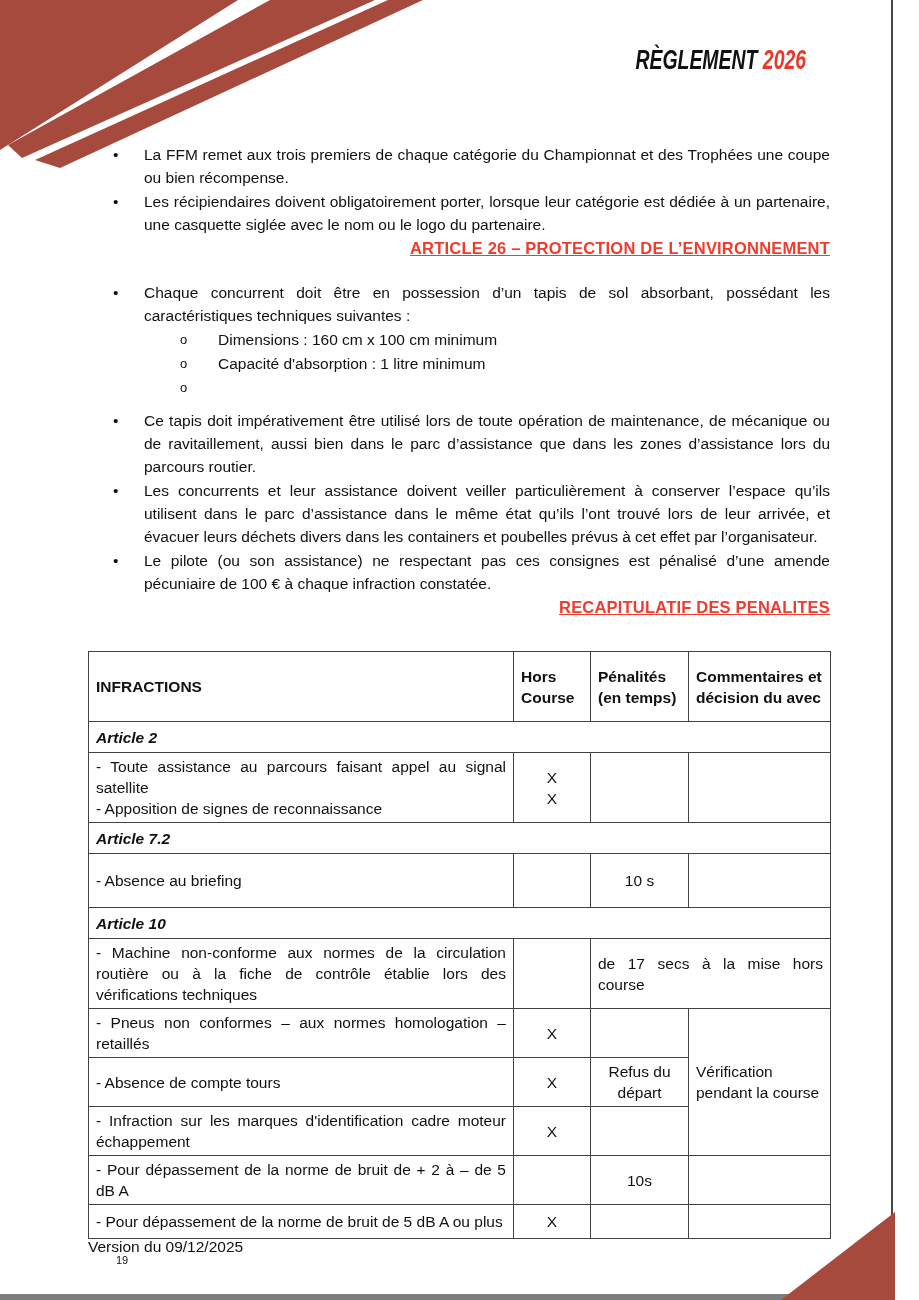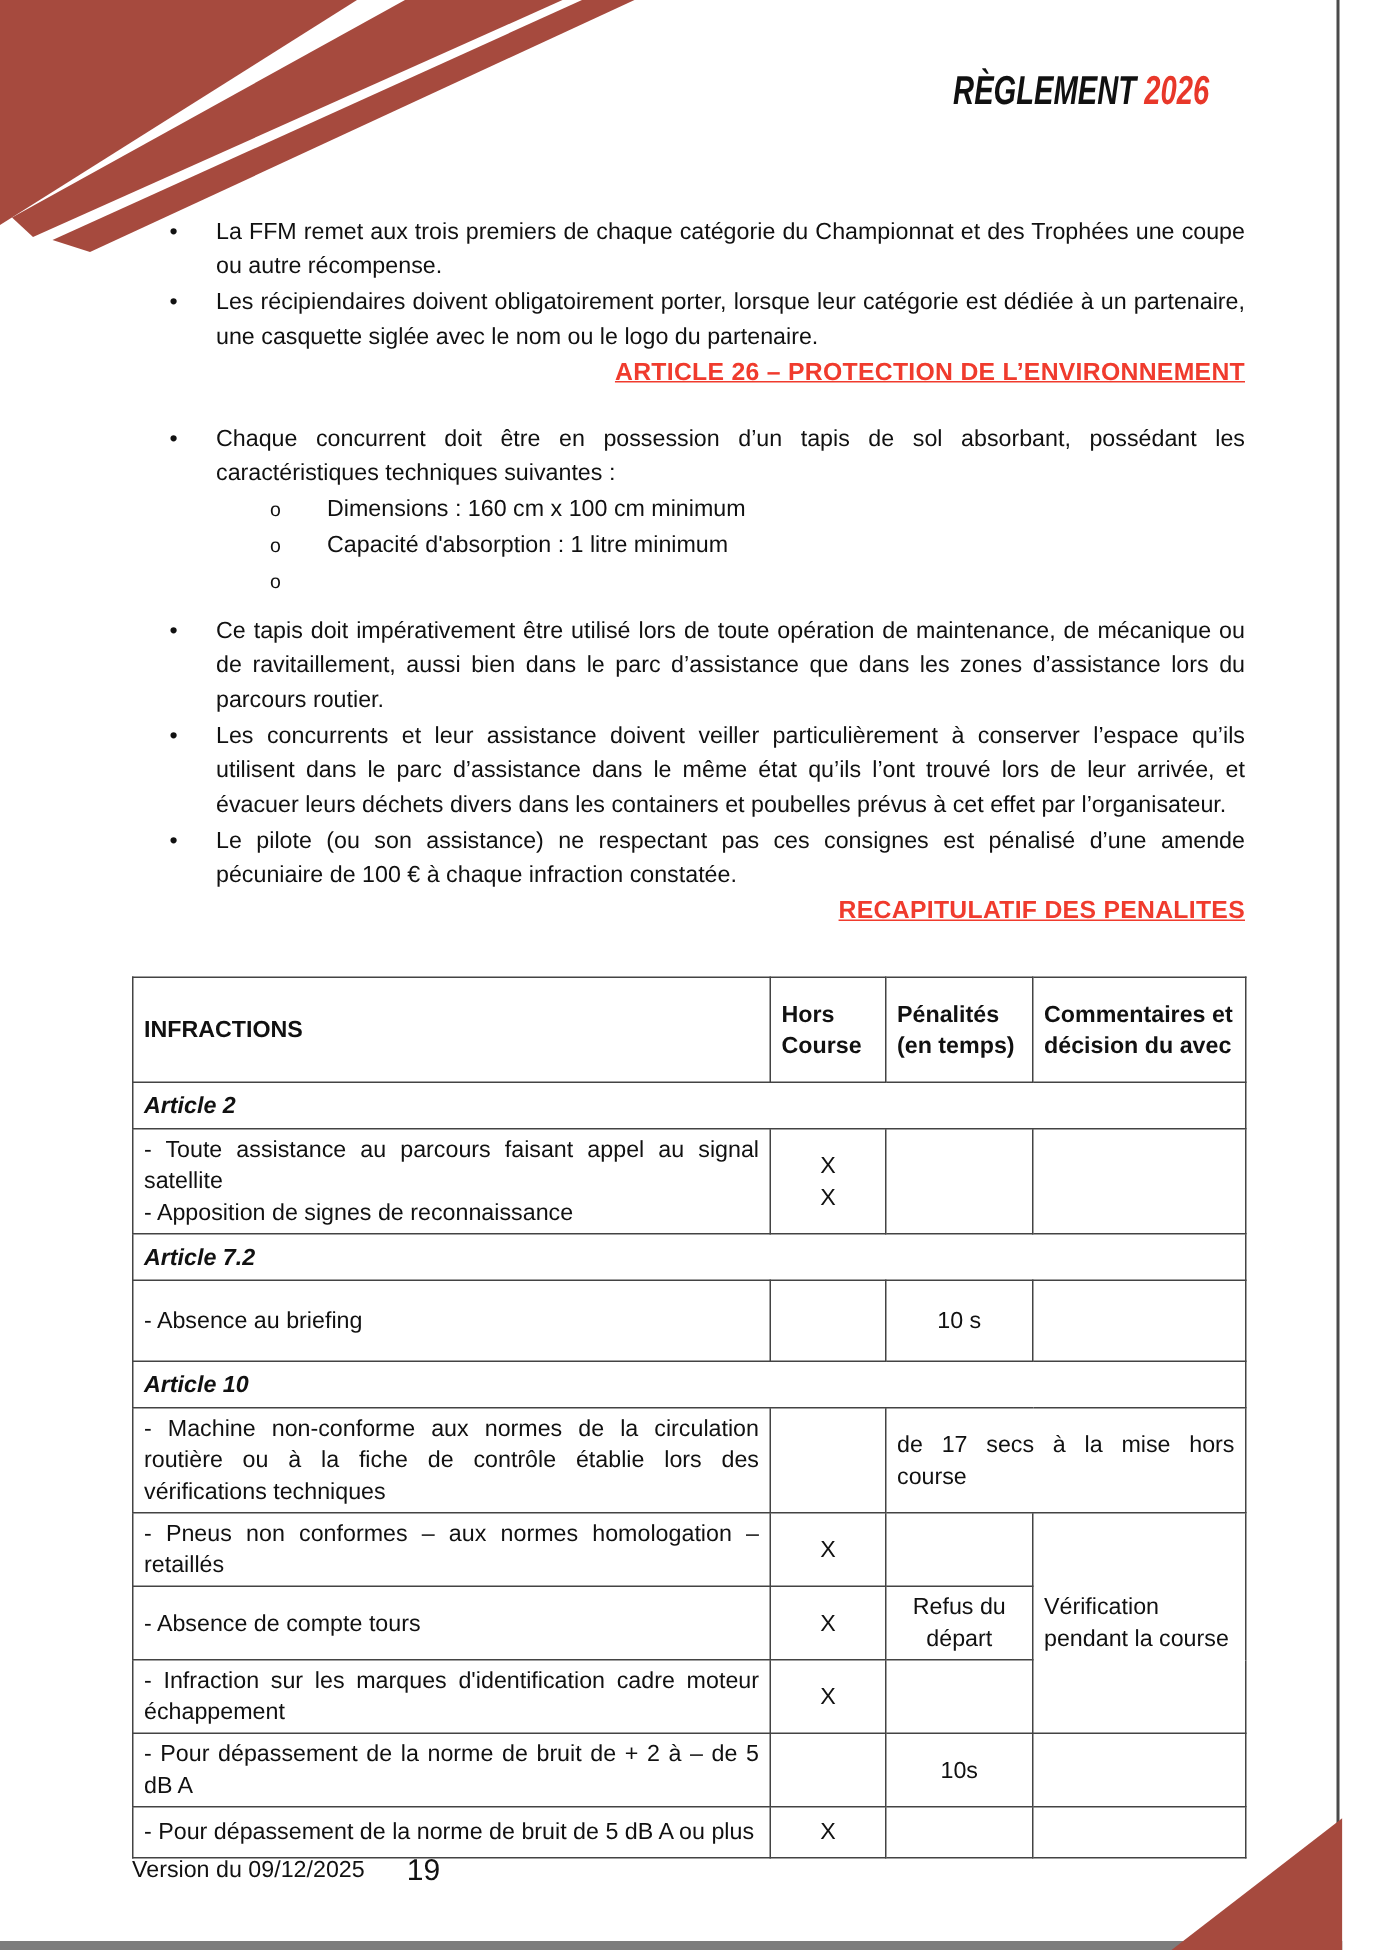--- a/index.html
+++ b/index.html
@@ -43,22 +43,22 @@
   td.c1{width:425px;text-align:justify;white-space:pre-line;}
   td.c2{width:77px;text-align:center;white-space:pre-line;}
   td.c3{width:98px;text-align:center;}
   td.c4{width:142px;text-align:justify;}
   td.head{font-weight:bold;vertical-align:middle;text-align:left;}
   td.head.c3,td.head.c2{text-align:left;}
   td.section{font-weight:bold;font-style:italic;text-align:left;}
   td.merged34{text-align:justify;}
   
   .footer{position:absolute;left:88px;top:1238px;width:742px;display:flex;
-    justify-content:flex-start;align-items:flex-start;font-size:15.5px;}
-  .page-num{font-size:20px;padding-right:0px;transform:translate(28px,-2px);}
+    justify-content:center;align-items:flex-start;font-size:15.5px;flex-direction:column;}
+  .page-num{font-size:11px;padding-right:0px;transform:translate(28px,-2px);}
 </style>
 </head>
 <body>
 
 <div class="page">
 
   <svg class="swoosh-top" width="440" height="180" viewBox="0 0 440 180">
     <polygon points="0,0 238,0 0,150" fill="#a64a3e"></polygon>
     <polygon points="270,0 375,0 22,158 8,145" fill="#a64a3e"></polygon>
     <polygon points="388,0 423,0 60,168 35,160" fill="#a64a3e"></polygon>
@@ -67,21 +67,21 @@
   <div class="header-block">
     <div class="title-line">
       <span class="title-inner"><span class="t-black">RÈGLEMENT</span>&nbsp;<span class="t-red">2026</span></span>
     </div>
   </div>
 
   <div class="content">
 
     <div class="li">
       <span class="marker">•</span>
-      <div class="li-text">La FFM remet aux trois premiers de chaque catégorie du Championnat et des Trophées une coupe ou autre récompense.</div>
+      <div class="li-text">La FFM remet aux trois premiers de chaque catégorie du Championnat et des Trophées une coupe ou bien récompense.</div>
     </div>
     <div class="li">
       <span class="marker">•</span>
       <div class="li-text">Les récipiendaires doivent obligatoirement porter, lorsque leur catégorie est dédiée à un partenaire, une casquette siglée avec le nom ou le logo du partenaire.</div>
     </div>
 
     <div class="red-heading">ARTICLE 26 – PROTECTION DE L’ENVIRONNEMENT</div>
 
     <div class="li">
       <span class="marker">•</span>

